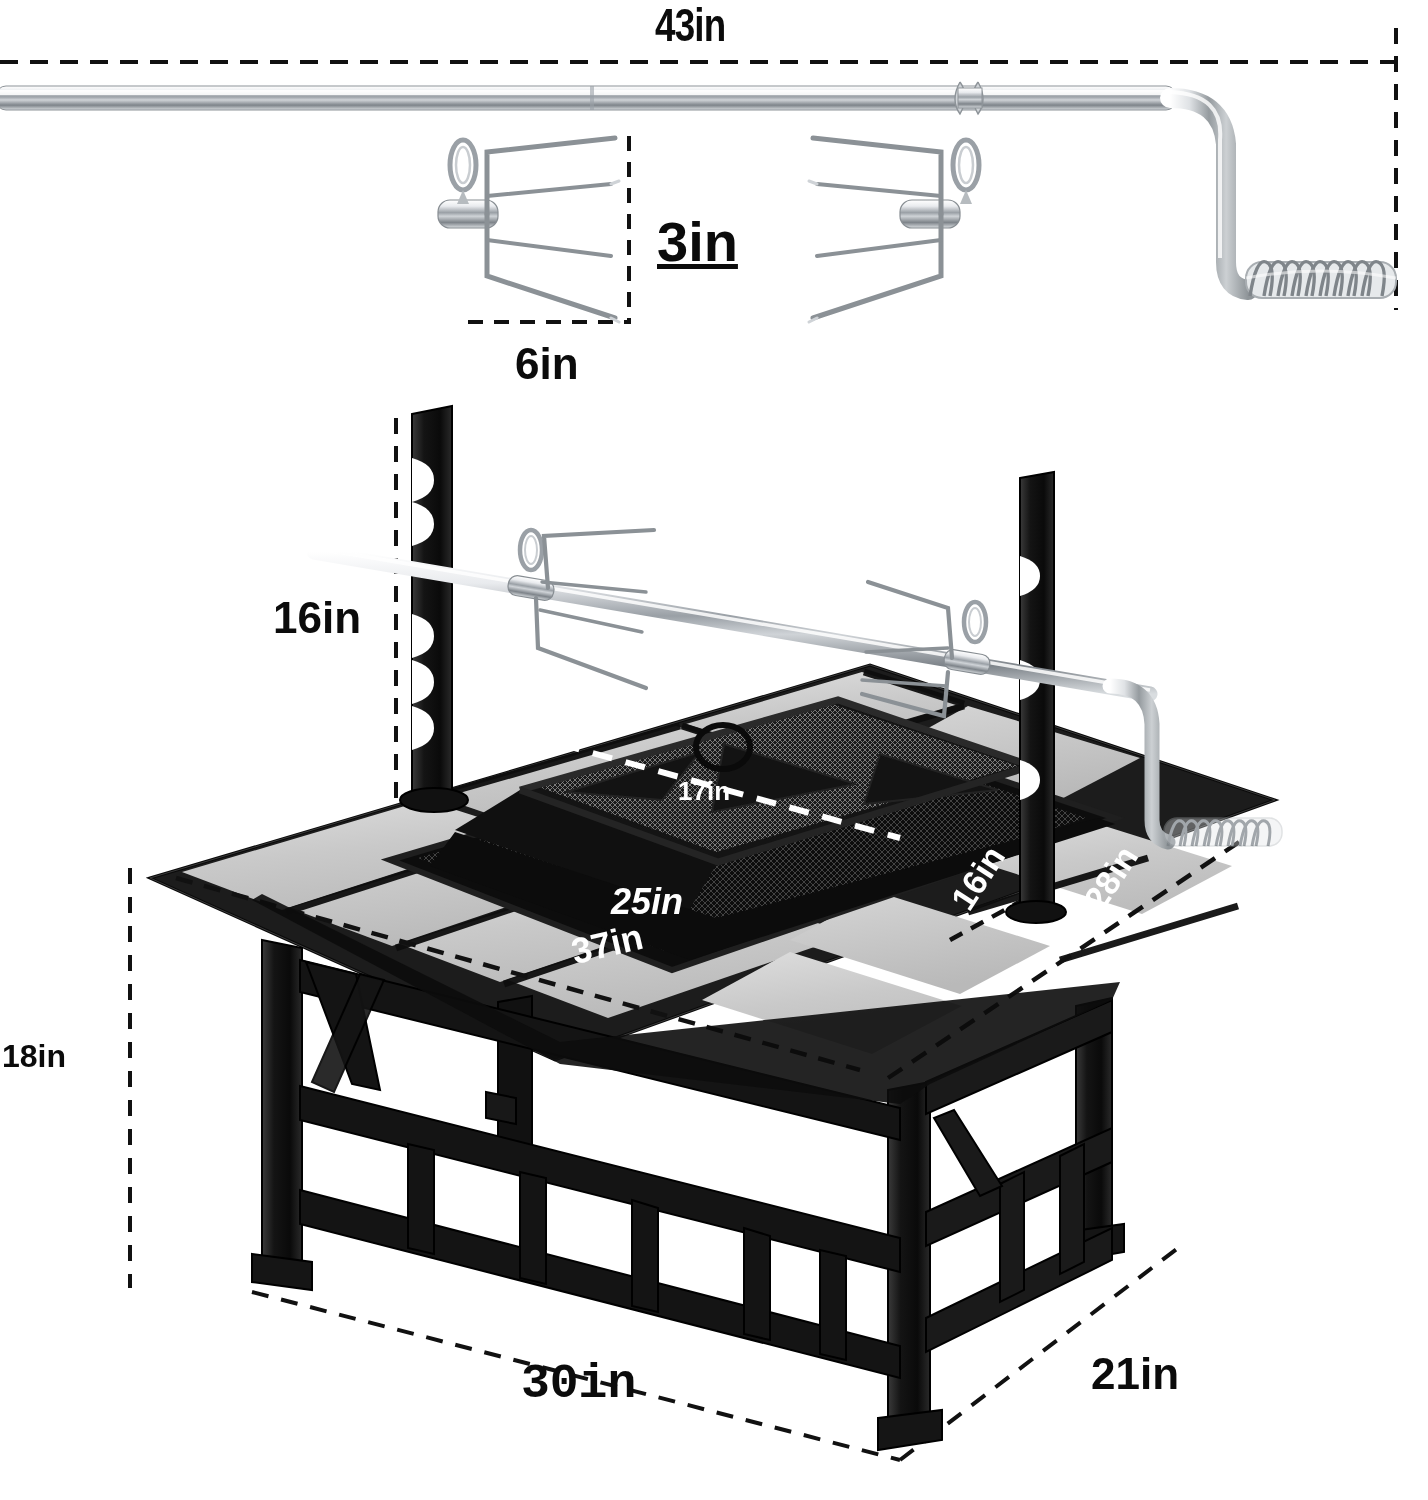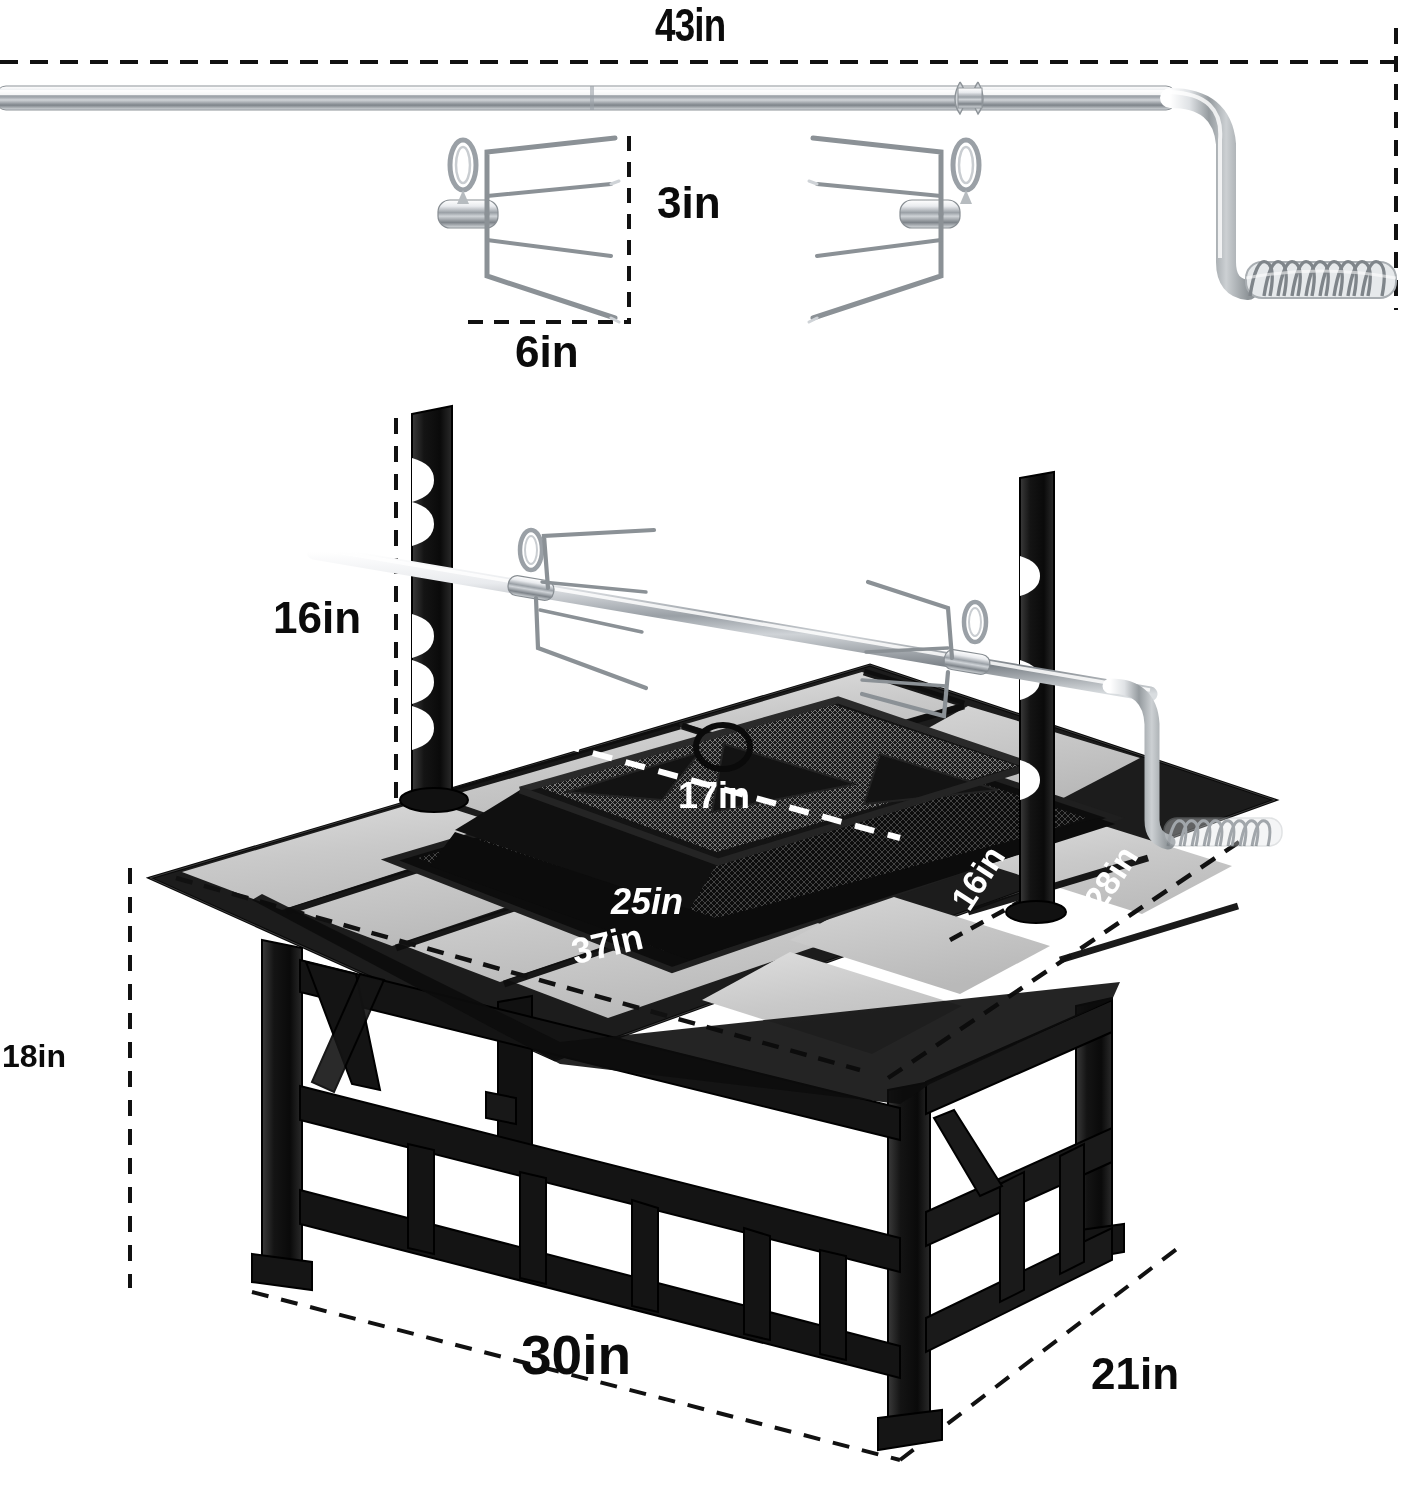--- a/index.html
+++ b/index.html
@@ -32,28 +32,28 @@
     user-select: none;
   }
   .dim-dark {
     color: #0b0b0b;
   }
   .dim-light {
     color: #ffffff;
   }
   
   #lbl-43in { left: 655px; top: 2px;  font-size: 46px; transform: scaleX(0.80); transform-origin: left top; letter-spacing: -1px; }
-  #lbl-3in  { left: 657px; top: 181px; font-size: 44px; }
-  #lbl-6in  { left: 515px; top: 330px; font-size: 44px; }
+  #lbl-3in  { left: 657px; top: 214px; font-size: 56px; text-decoration: underline; }
+  #lbl-6in  { left: 515px; top: 342px; font-size: 44px; }
   
   #lbl-16in-left { left: 273px; top: 596px; font-size: 44px; }
   #lbl-18in      { left: 2px;   top: 1040px; font-size: 32px; }
-  #lbl-30in      { left: 521px; top: 1328px; font-size: 55px; }
+  #lbl-30in      { left: 521px; top: 1360px; font-size: 48px; font-family: Liberation Mono, monospace; }
   #lbl-21in      { left: 1072px; top: 1352px; font-size: 44px; margin-left: 19px; }
-  #lbl-17in      { left: 678px; top: 778px; font-size: 36px; text-align: center; }
+  #lbl-17in      { left: 678px; top: 778px; font-size: 26px; text-align: center; }
   #lbl-25in      { left: 611px; top: 884px; font-size: 36px; font-style: italic; }
   #lbl-37in      { left: 568px; top: 935px; font-size: 36px; transform: rotate(-13deg); transform-origin: left top; }
   #lbl-16in-tbl  { left: 945px; top: 897px; font-size: 34px; transform: rotate(-57deg); transform-origin: left top; }
   #lbl-28in      { left: 1078px; top: 897px; font-size: 34px; transform: rotate(-57deg); transform-origin: left top; }
 </style>
 </head>
 <body>
 
 <div id="stage">
 

